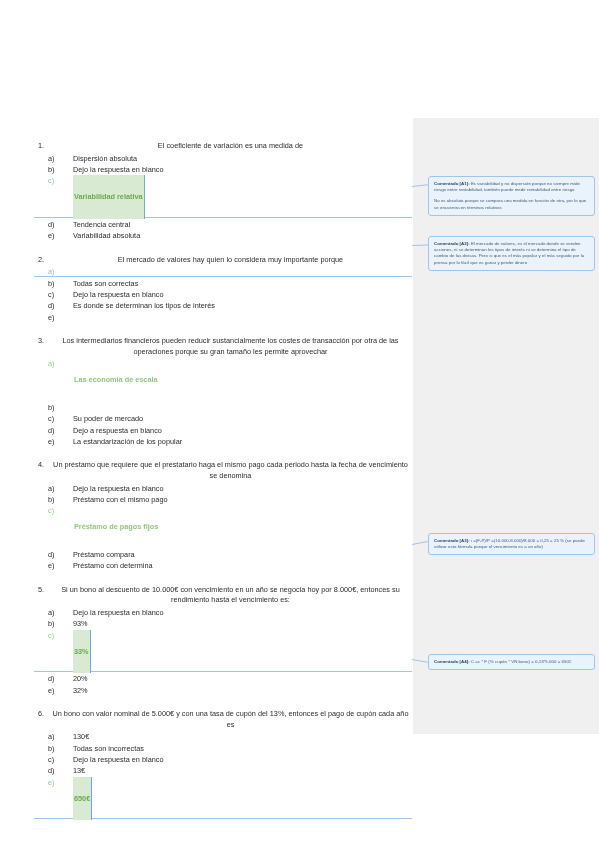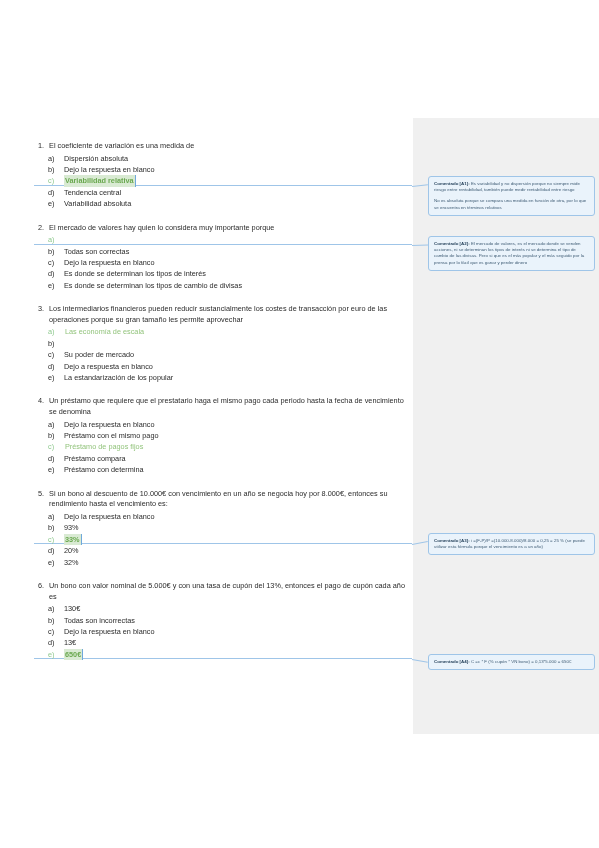--- a/index.html
+++ b/index.html
@@ -55,20 +55,21 @@
   }
   .q-num {
     width: 15px;
     flex: 0 0 15px;
     text-align: right;
     padding-right: 5px;
     box-sizing: border-box;
   }
   .q-text {
     flex: 1 1 auto;
+    text-align: center;
   }
 
   .options {
     margin-top: 1px;
   }
   .option {
     display: flex;
     align-items: flex-start;
     font-size: 7.3px;
     line-height: 11.4px;
@@ -78,35 +79,36 @@
   .opt-letter {
     width: 30px;
     flex: 0 0 30px;
     text-align: left;
     padding-left: 14px;
     box-sizing: border-box;
   }
   .opt-text {
     flex: 0 0 auto;
     white-space: nowrap;
+    margin-left: 9px;
   }
 
   
   .option.selected .opt-letter {
     color: #8fc98f;
   }
   .option.selected .opt-text {
     color: #6aa84f;
     background: #d9ead3;
     font-weight: bold;
-    padding: 0 1px;
+    padding: 16px 1px;
   }
   .option.selected.plain .opt-text {
     background: transparent;
-    font-weight: normal;
+    font-weight: bold;
     color: #93c47d;
   }
   
   .option.anchored .anchor-rule {
     position: absolute;
     left: 0; right: 0;
     bottom: 1px;
     height: 0;
     border-bottom: 0.6px solid #9fc5e8;
     z-index: 0;
@@ -211,28 +213,27 @@
           <div class="option">
             <span class="opt-letter">c)</span>
             <span class="opt-text">Dejo la respuesta en blanco</span>
           </div>
           <div class="option">
             <span class="opt-letter">d)</span>
             <span class="opt-text">Es donde se determinan los tipos de interés</span>
           </div>
           <div class="option">
             <span class="opt-letter">e)</span>
-            <span class="opt-text">Es donde se determinan los tipos de cambio de divisas</span>
           </div>
         </div>
       </div>
       <div class="question">
         <div class="q-head">
           <span class="q-num">3.</span>
-          <span class="q-text">Los intermediarios financieros pueden reducir sustancialmente los costes de transacción por euro de las operaciones porque su gran tamaño les permite aprovechar</span>
+          <span class="q-text">Los intermediarios financieros pueden reducir sustancialmente los costes de transacción por otra de las operaciones porque su gran tamaño les permite aprovechar</span>
         </div>
         <div class="options">
           <div class="option selected plain">
             <span class="opt-letter">a)</span>
             <span class="opt-text">Las economía de escala</span>
           </div>
           <div class="option">
             <span class="opt-letter">b)</span>
           </div>
           <div class="option">

